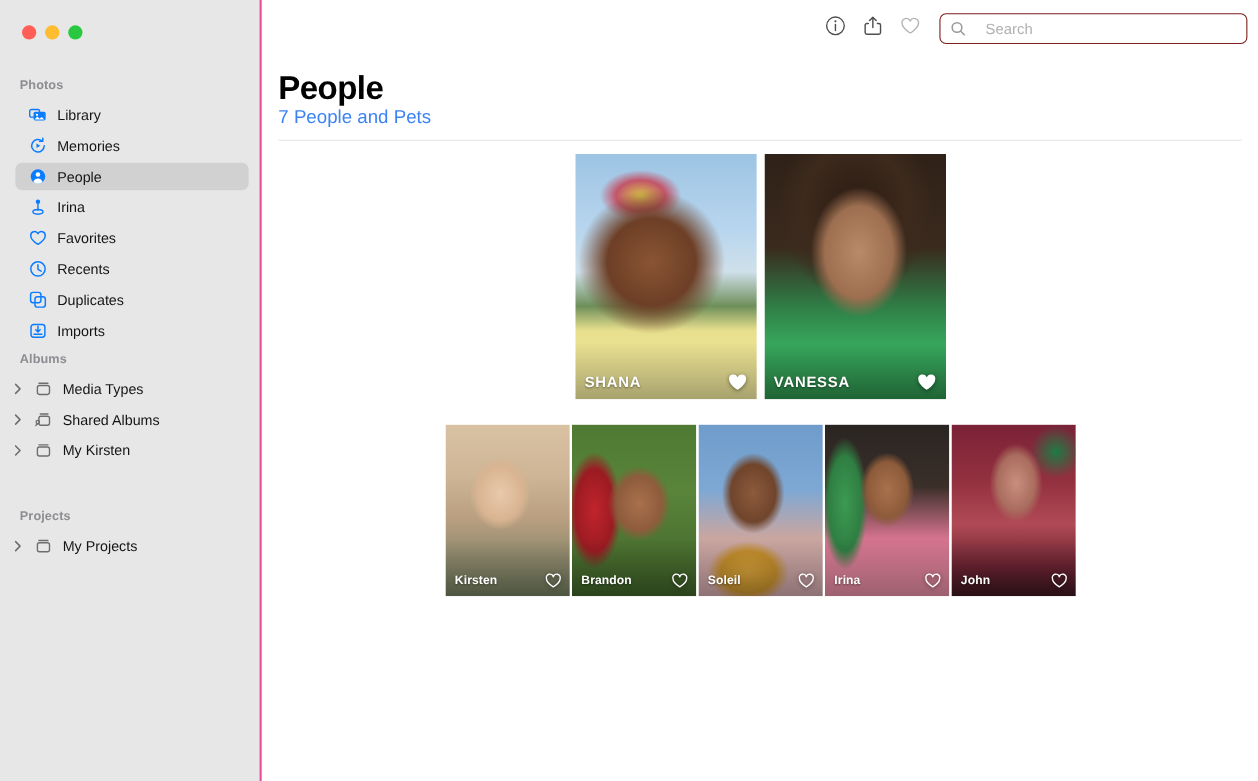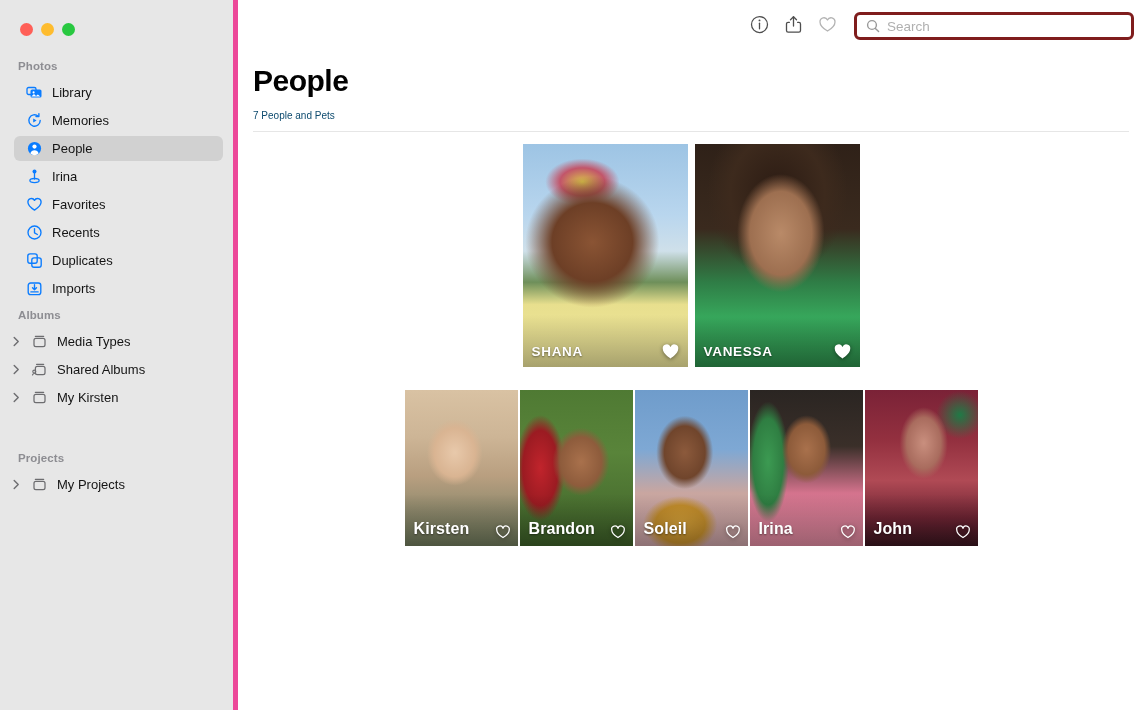--- a/index.html
+++ b/index.html
@@ -9,24 +9,24 @@
     background: #ffffff;
     overflow: hidden;
     -webkit-font-smoothing: antialiased;
   }
   .window { position: relative; width: 1144px; height: 710px; display: flex; background: #fff; }
 
   
   .sidebar {
     width: 238px; height: 710px;
     background: #e7e7e7;
-    border-right: 5px solid #ec4899;
+    border-right: 2px solid #ec4899;
     position: relative;
     flex: 0 0 238px;
-    padding-top: 0;
+    padding-top: 12px;
   }
   .traffic { position: absolute; top: 23px; left: 20px; display: flex; gap: 8px; }
   .light { width: 13px; height: 13px; border-radius: 50%; }
 
   .section-label {
     font-size: 11.5px; font-weight: 700; color: #8d8d92;
     padding: 0 0 0 18px; letter-spacing: 0.1px;
   }
   .sb-group { margin-top: 0; }
   .nav-row {
@@ -52,29 +52,29 @@
     display: flex; align-items: center; justify-content: flex-end;
     padding-right: 10px; gap: 0;
   }
   .tb-btn {
     width: 34px; height: 32px; display: flex; align-items: center; justify-content: center;
     color: #4e4e4e;
   }
   .tb-btn.dim { color: #b4b4b4; }
   .search-field {
     width: 280px; height: 28px; margin-left: 10px;
-    border: 3px solid #7f1d1d; border-radius: 6px; background: #fff;
-    display: flex; align-items: center; gap: 7px; padding: 0 9px;
+    border: 1px solid #7f1d1d; border-radius: 6px; background: #fff;
+    display: flex; align-items: center; gap: 18px; padding: 0 9px;
   }
   .search-field .sicon { color: #9a9a9a; display: flex; }
   .search-ph { font-size: 13.5px; color: #b0b0b0; }
 
   .header { padding: 12px 0 0 15px; }
   .page-title { font-size: 30px; font-weight: 700; color: #020202; letter-spacing: -0.5px; line-height: 1.1; }
-  .page-sub { font-size: 10px; color: #0c4a6e; margin-top: 13px; }
+  .page-sub { font-size: 17px; color: #3b82f6; }
   .divider { height: 1px; background: #e6e6e6; margin: 10px 15px 0 15px; }
 
   
   .grid-area { position: relative; }
 
   .row { display: flex; justify-content: center; }
   .row1 { margin-top: 12px; gap: 7px; }
   .row2 { margin-top: 23px; gap: 2px; }
 
   .tile { position: relative; overflow: hidden; flex: 0 0 auto; }
@@ -86,21 +86,21 @@
     position: absolute; left: 0; right: 0; bottom: 0; height: 52px;
     background: linear-gradient(to top, rgba(0,0,0,0.30), rgba(0,0,0,0));
   }
   .tile .name {
     position: absolute; left: 9px; bottom: 8px;
     color: #fff; font-weight: 700;
     text-shadow: 0 1px 2px rgba(0,0,0,0.45);
     white-space: nowrap;
   }
   .row1 .tile .name { font-size: 13.5px; letter-spacing: 0.7px; }
-  .row2 .tile .name { font-size: 16px; letter-spacing: 0.1px; }
+  .row2 .tile .name { font-size: 11px; letter-spacing: 0.1px; }
   .tile .fav {
     position: absolute; right: 8px; bottom: 6px;
     color: #fff; filter: drop-shadow(0 1px 2px rgba(0,0,0,0.45));
     display: flex;
   }
   .row2 .tile .fav { right: 7px; bottom: 6px; }
 
   
   .ph-shana {
     background:

